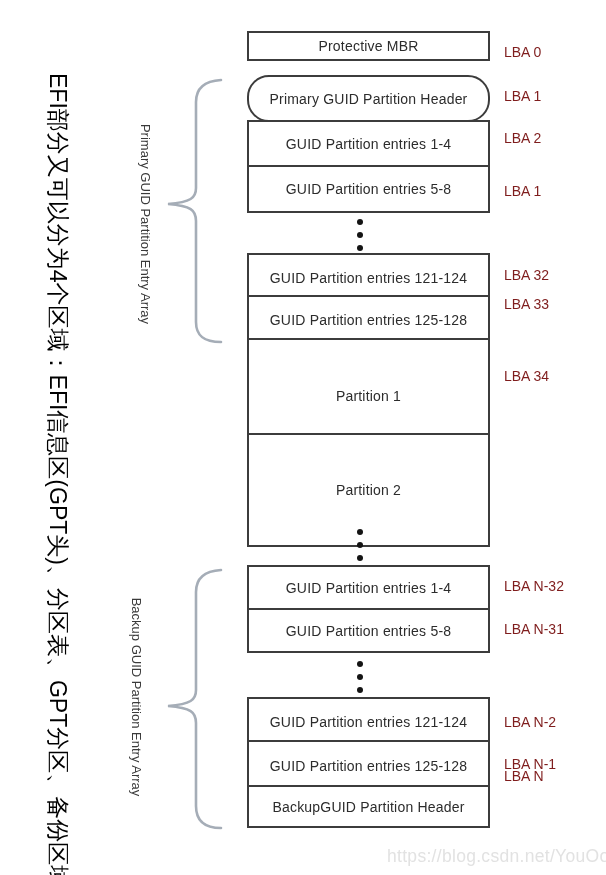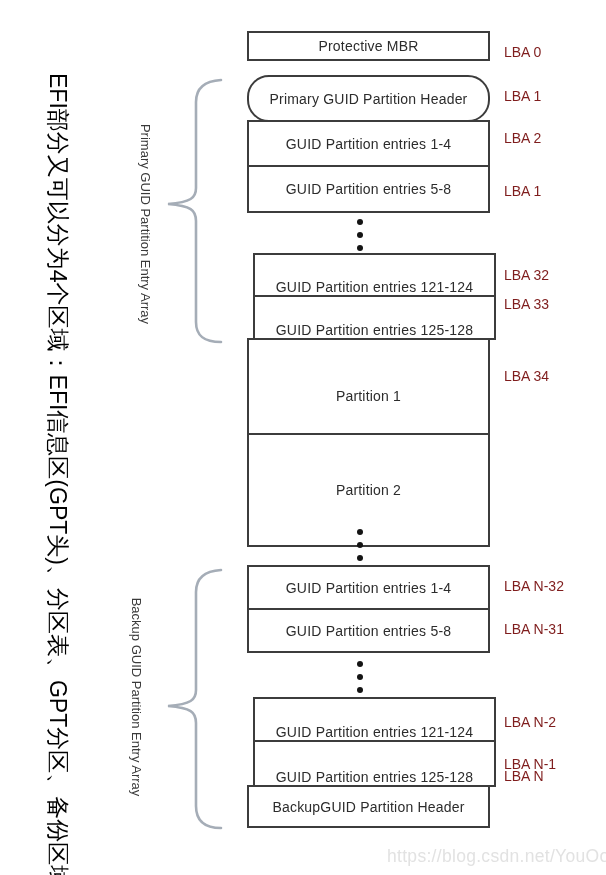--- a/index.html
+++ b/index.html
@@ -21,21 +21,21 @@
     border: 2px solid #3c3c3c;
     background: #ffffff;
     display: flex;
     align-items: center;
     justify-content: center;
     text-align: center;
     font-size: 14px;
     color: #2c2c2c;
     letter-spacing: 0.2px;
   }
-  .blk.hi { align-items: flex-end; padding-top: 5px; margin-left: 6px; }
+  .blk.hi { align-items: center; padding-top: 5px; }
 
   
   .lba {
     position: absolute;
     left: 504px;
     font-size: 14px;
     line-height: 16px;
     color: #7f1d1d;
     white-space: nowrap;
   }

